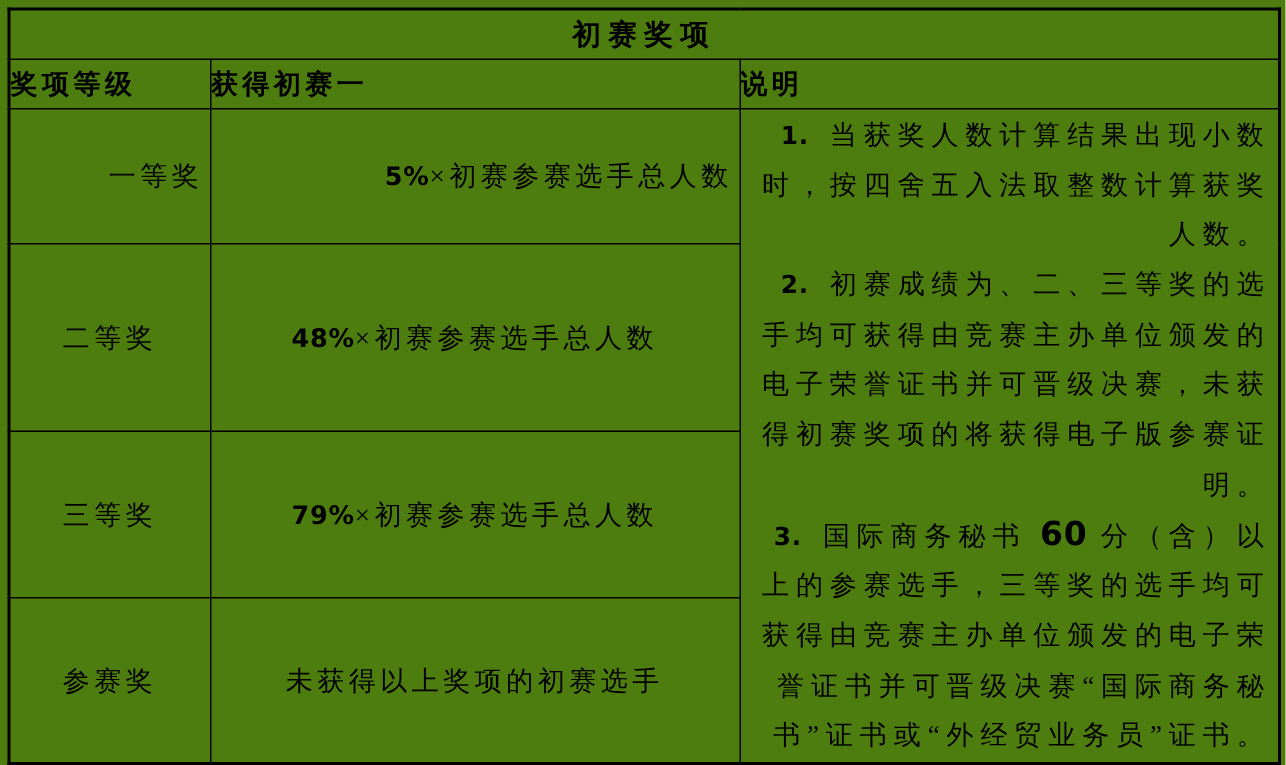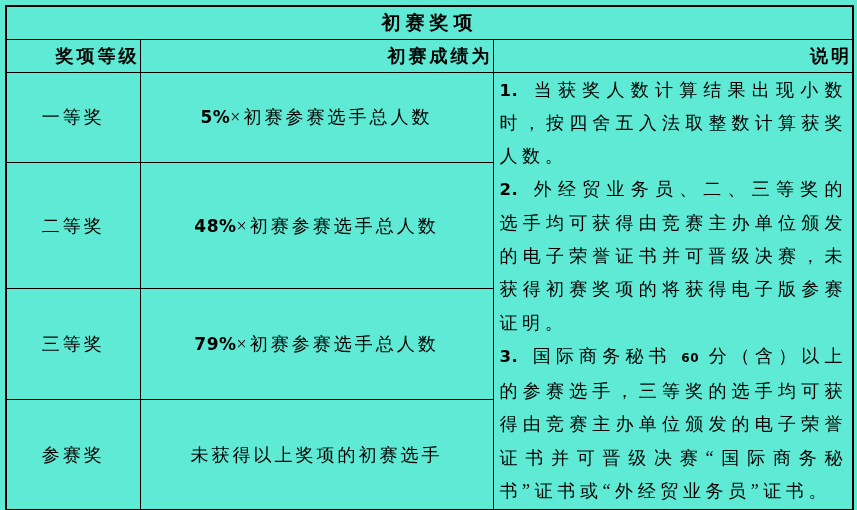--- a/index.html
+++ b/index.html
@@ -6,21 +6,21 @@
     margin: 0;
     padding: 0;
     background: #ffffff;
     font-family: "Liberation Serif", "DejaVu Serif", serif;
     color: #000000;
   }
   .page {
     position: relative;
     width: 857px;
     height: 510px;
-    background: #5eead4;
+    background: #4d7c0f;
     overflow: hidden;
   }
   table.awards {
     position: absolute;
     left: 5px;
     top: 5px;
     width: 847px;
     border-collapse: collapse;
     table-layout: fixed;
     border: 2px solid #000000;
@@ -38,35 +38,35 @@
     height: 33px;
     text-align: center;
     vertical-align: middle;
     font-weight: bold;
     font-size: 19px;
     letter-spacing: 5px;
     padding: 0;
   }
   tr.header-row th {
     height: 33px;
-    text-align: right;
+    text-align: left;
     vertical-align: middle;
     font-weight: bold;
     font-size: 18px;
     letter-spacing: 3px;
     padding: 0;
   }
   td.level-cell, td.ratio-cell {
     text-align: center;
     vertical-align: middle;
     font-size: 18px;
     letter-spacing: 3px;
     padding: 0 4px;
   }
-  tr.r1 td { height: 90px; }
+  tr.r1 td { height: 90px; text-align: right; }
   tr.r2 td { height: 124px; }
   tr.r3 td { height: 110px; }
   tr.r4 td { height: 110px; margin-left: 30px; }
 
   .latin-num {
     font-family: "DejaVu Sans", "Liberation Sans", sans-serif;
     font-weight: 600;
     letter-spacing: 0.5px;
     font-size: 17px;
   }
@@ -86,50 +86,50 @@
   .note-num {
     font-family: "DejaVu Sans", "Liberation Sans", sans-serif;
     font-weight: 700;
     font-size: 16.5px;
     letter-spacing: 0.5px;
     margin-right: 14px;
   }
   .note-score {
     font-family: "DejaVu Sans", "Liberation Sans", sans-serif;
     font-weight: 700;
-    font-size: 12px;
+    font-size: 22px;
     letter-spacing: 0.5px;
   }
 </style>
 </head>
 <body>
 
 <div class="page">
   <table class="awards">
     <colgroup>
       <col class="c-level">
       <col class="c-ratio">
       <col class="c-notes">
     </colgroup>
     <tbody>
       <tr class="title-row">
         <td colspan="3">初赛奖项</td>
       </tr>
       <tr class="header-row">
         <th>奖项等级</th>
-        <th>初赛成绩为</th>
+        <th>获得初赛一</th>
         <th>说明</th>
       </tr>
 
       <tr class="r1">
         <td class="level-cell">一等奖</td>
         <td class="ratio-cell"><span class="latin-num">5%</span><span>×初赛参赛选手总人数</span></td>
         <td class="notes-cell" rowspan="4">
           <p><span class="note-num">1.</span><span>当获奖人数计算结果出现小数时，按四舍五入法取整数计算获奖人数。</span></p>
-          <p><span class="note-num">2.</span><span>外经贸业务员、二、三等奖的选手均可获得由竞赛主办单位颁发的电子荣誉证书并可晋级决赛，未获得初赛奖项的将获得电子版参赛证明。</span></p>
+          <p><span class="note-num">2.</span><span>初赛成绩为、二、三等奖的选手均可获得由竞赛主办单位颁发的电子荣誉证书并可晋级决赛，未获得初赛奖项的将获得电子版参赛证明。</span></p>
           <p><span class="note-num">3.</span><span>国际商务秘书 </span><span class="note-score">60</span><span> 分（含）以上的参赛选手，三等奖的选手均可获得由竞赛主办单位颁发的电子荣誉证书并可晋级决赛“国际商务秘书”证书或“外经贸业务员”证书。</span></p>
         </td>
       </tr>
 
       <tr class="r2">
         <td class="level-cell">二等奖</td>
         <td class="ratio-cell"><span class="latin-num">48%</span><span>×初赛参赛选手总人数</span></td>
       </tr>
 
       <tr class="r3">

